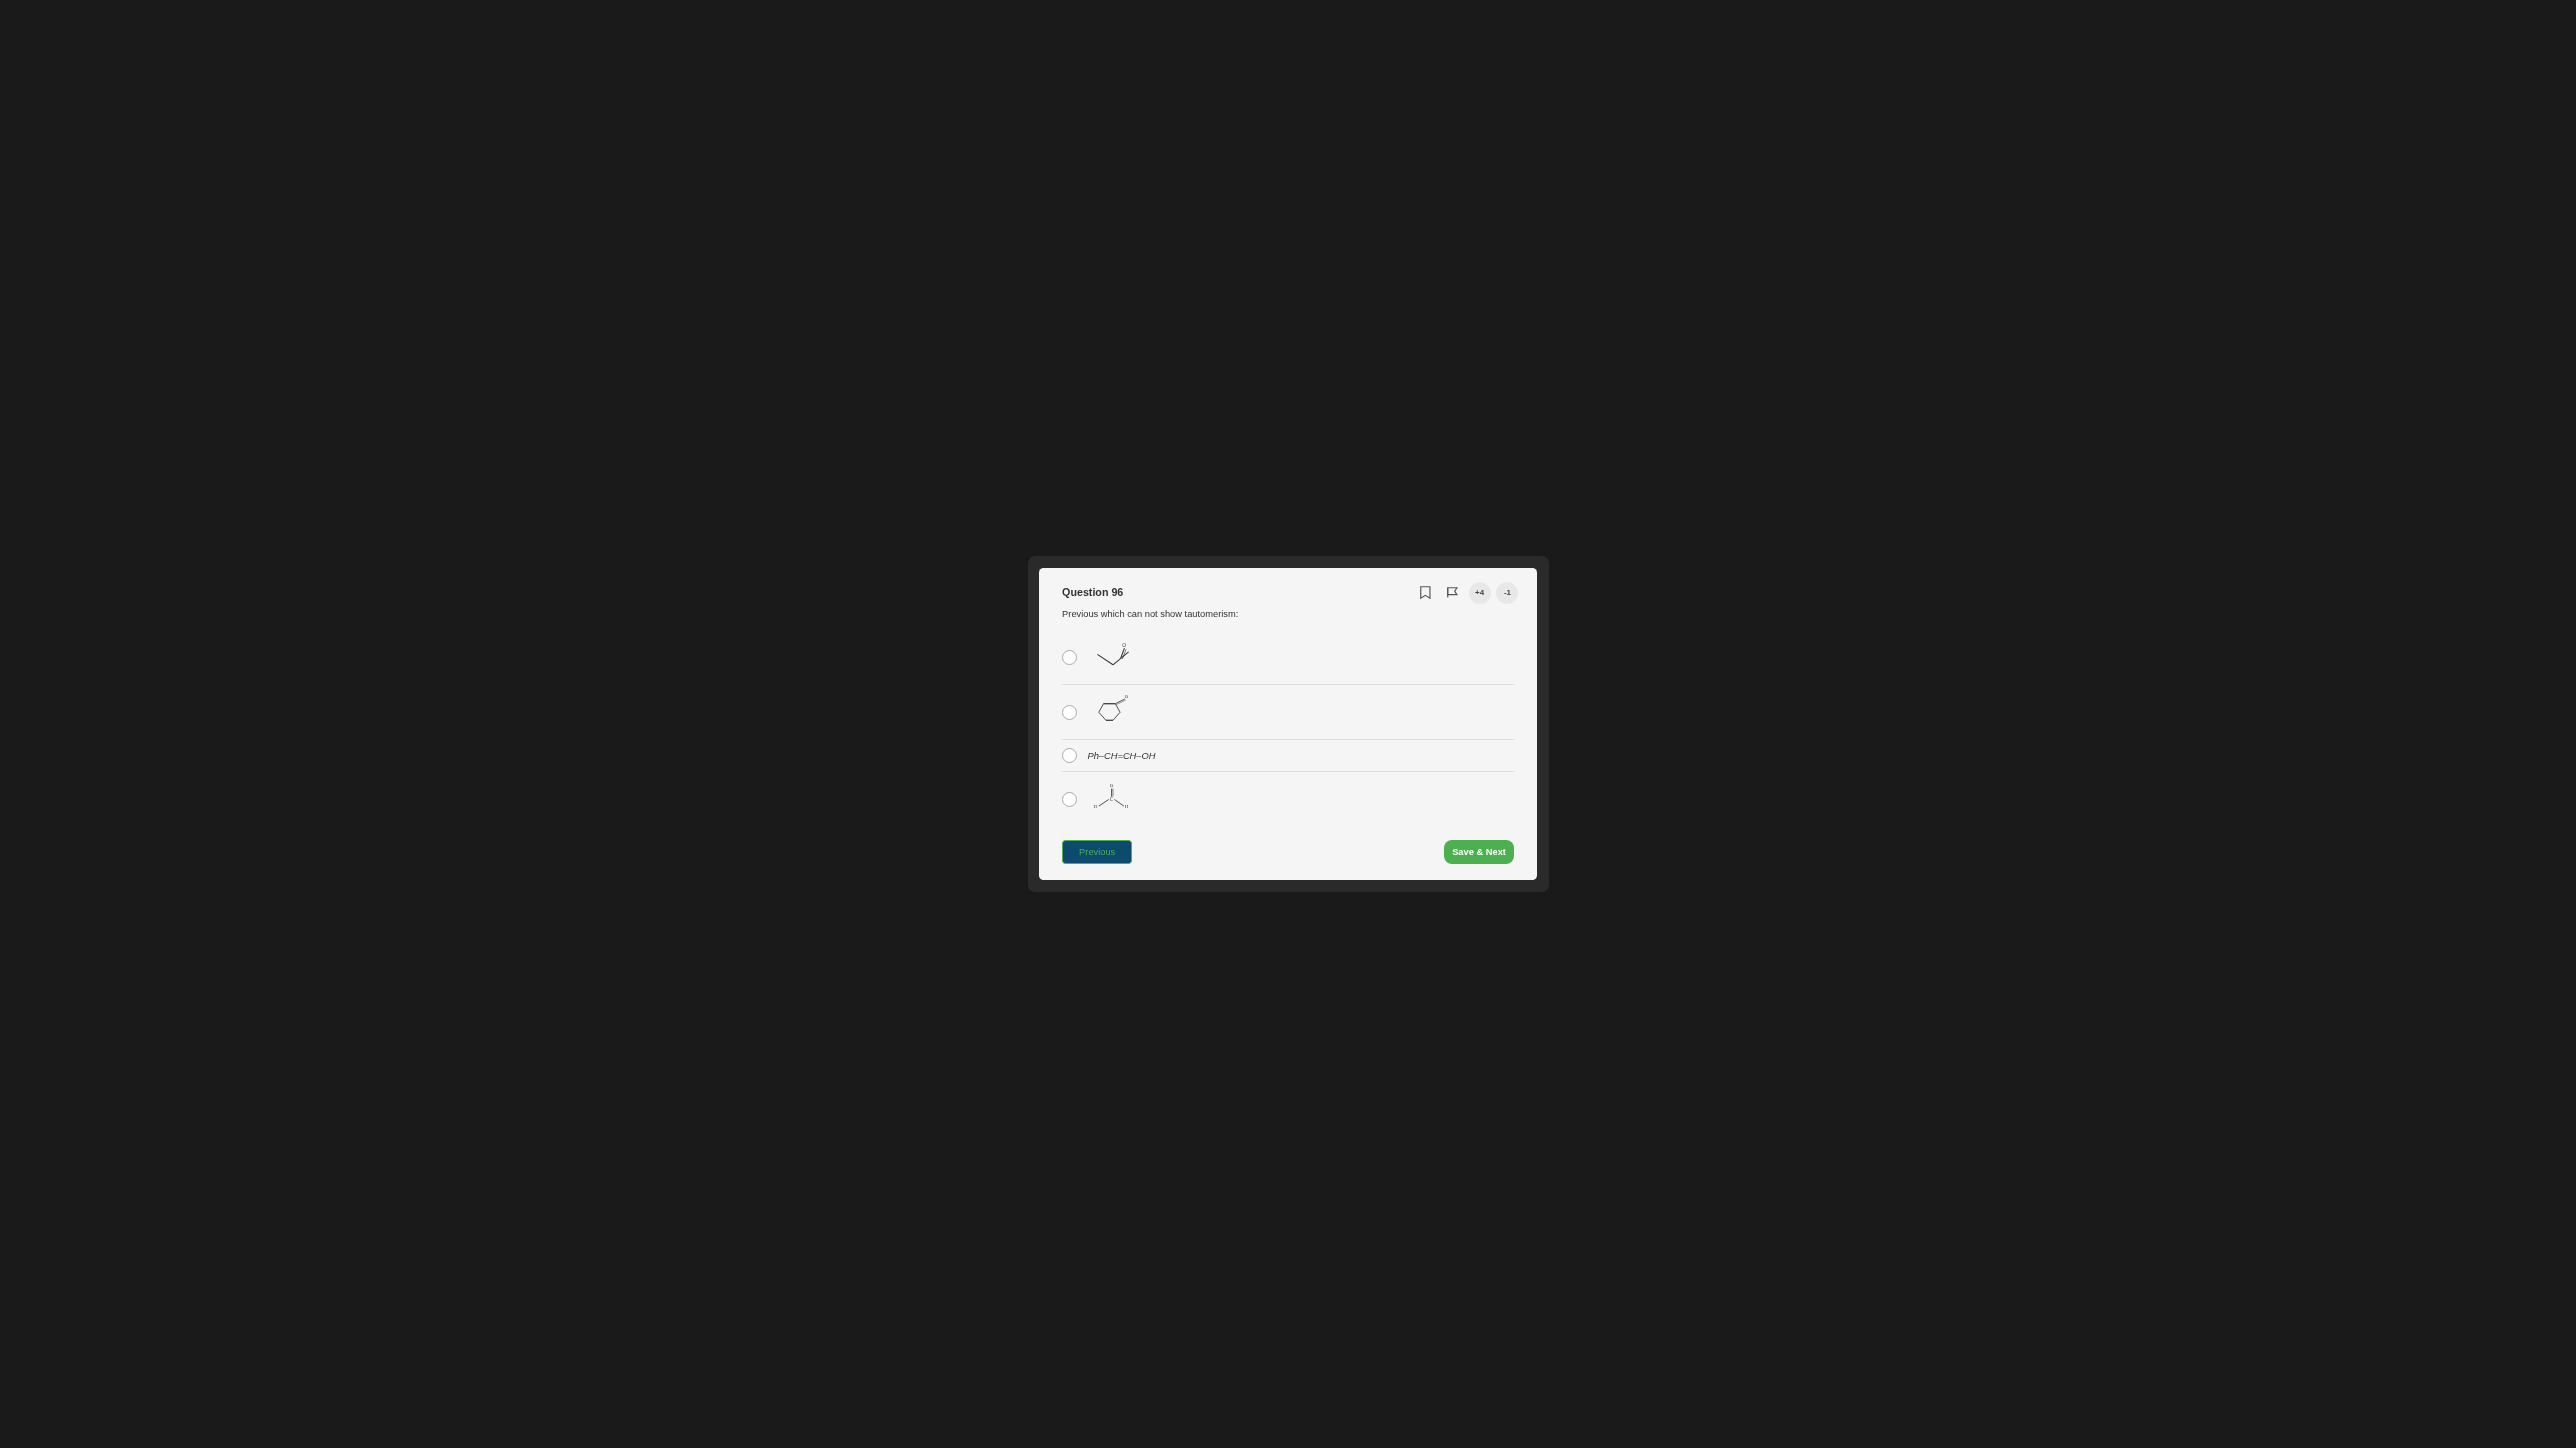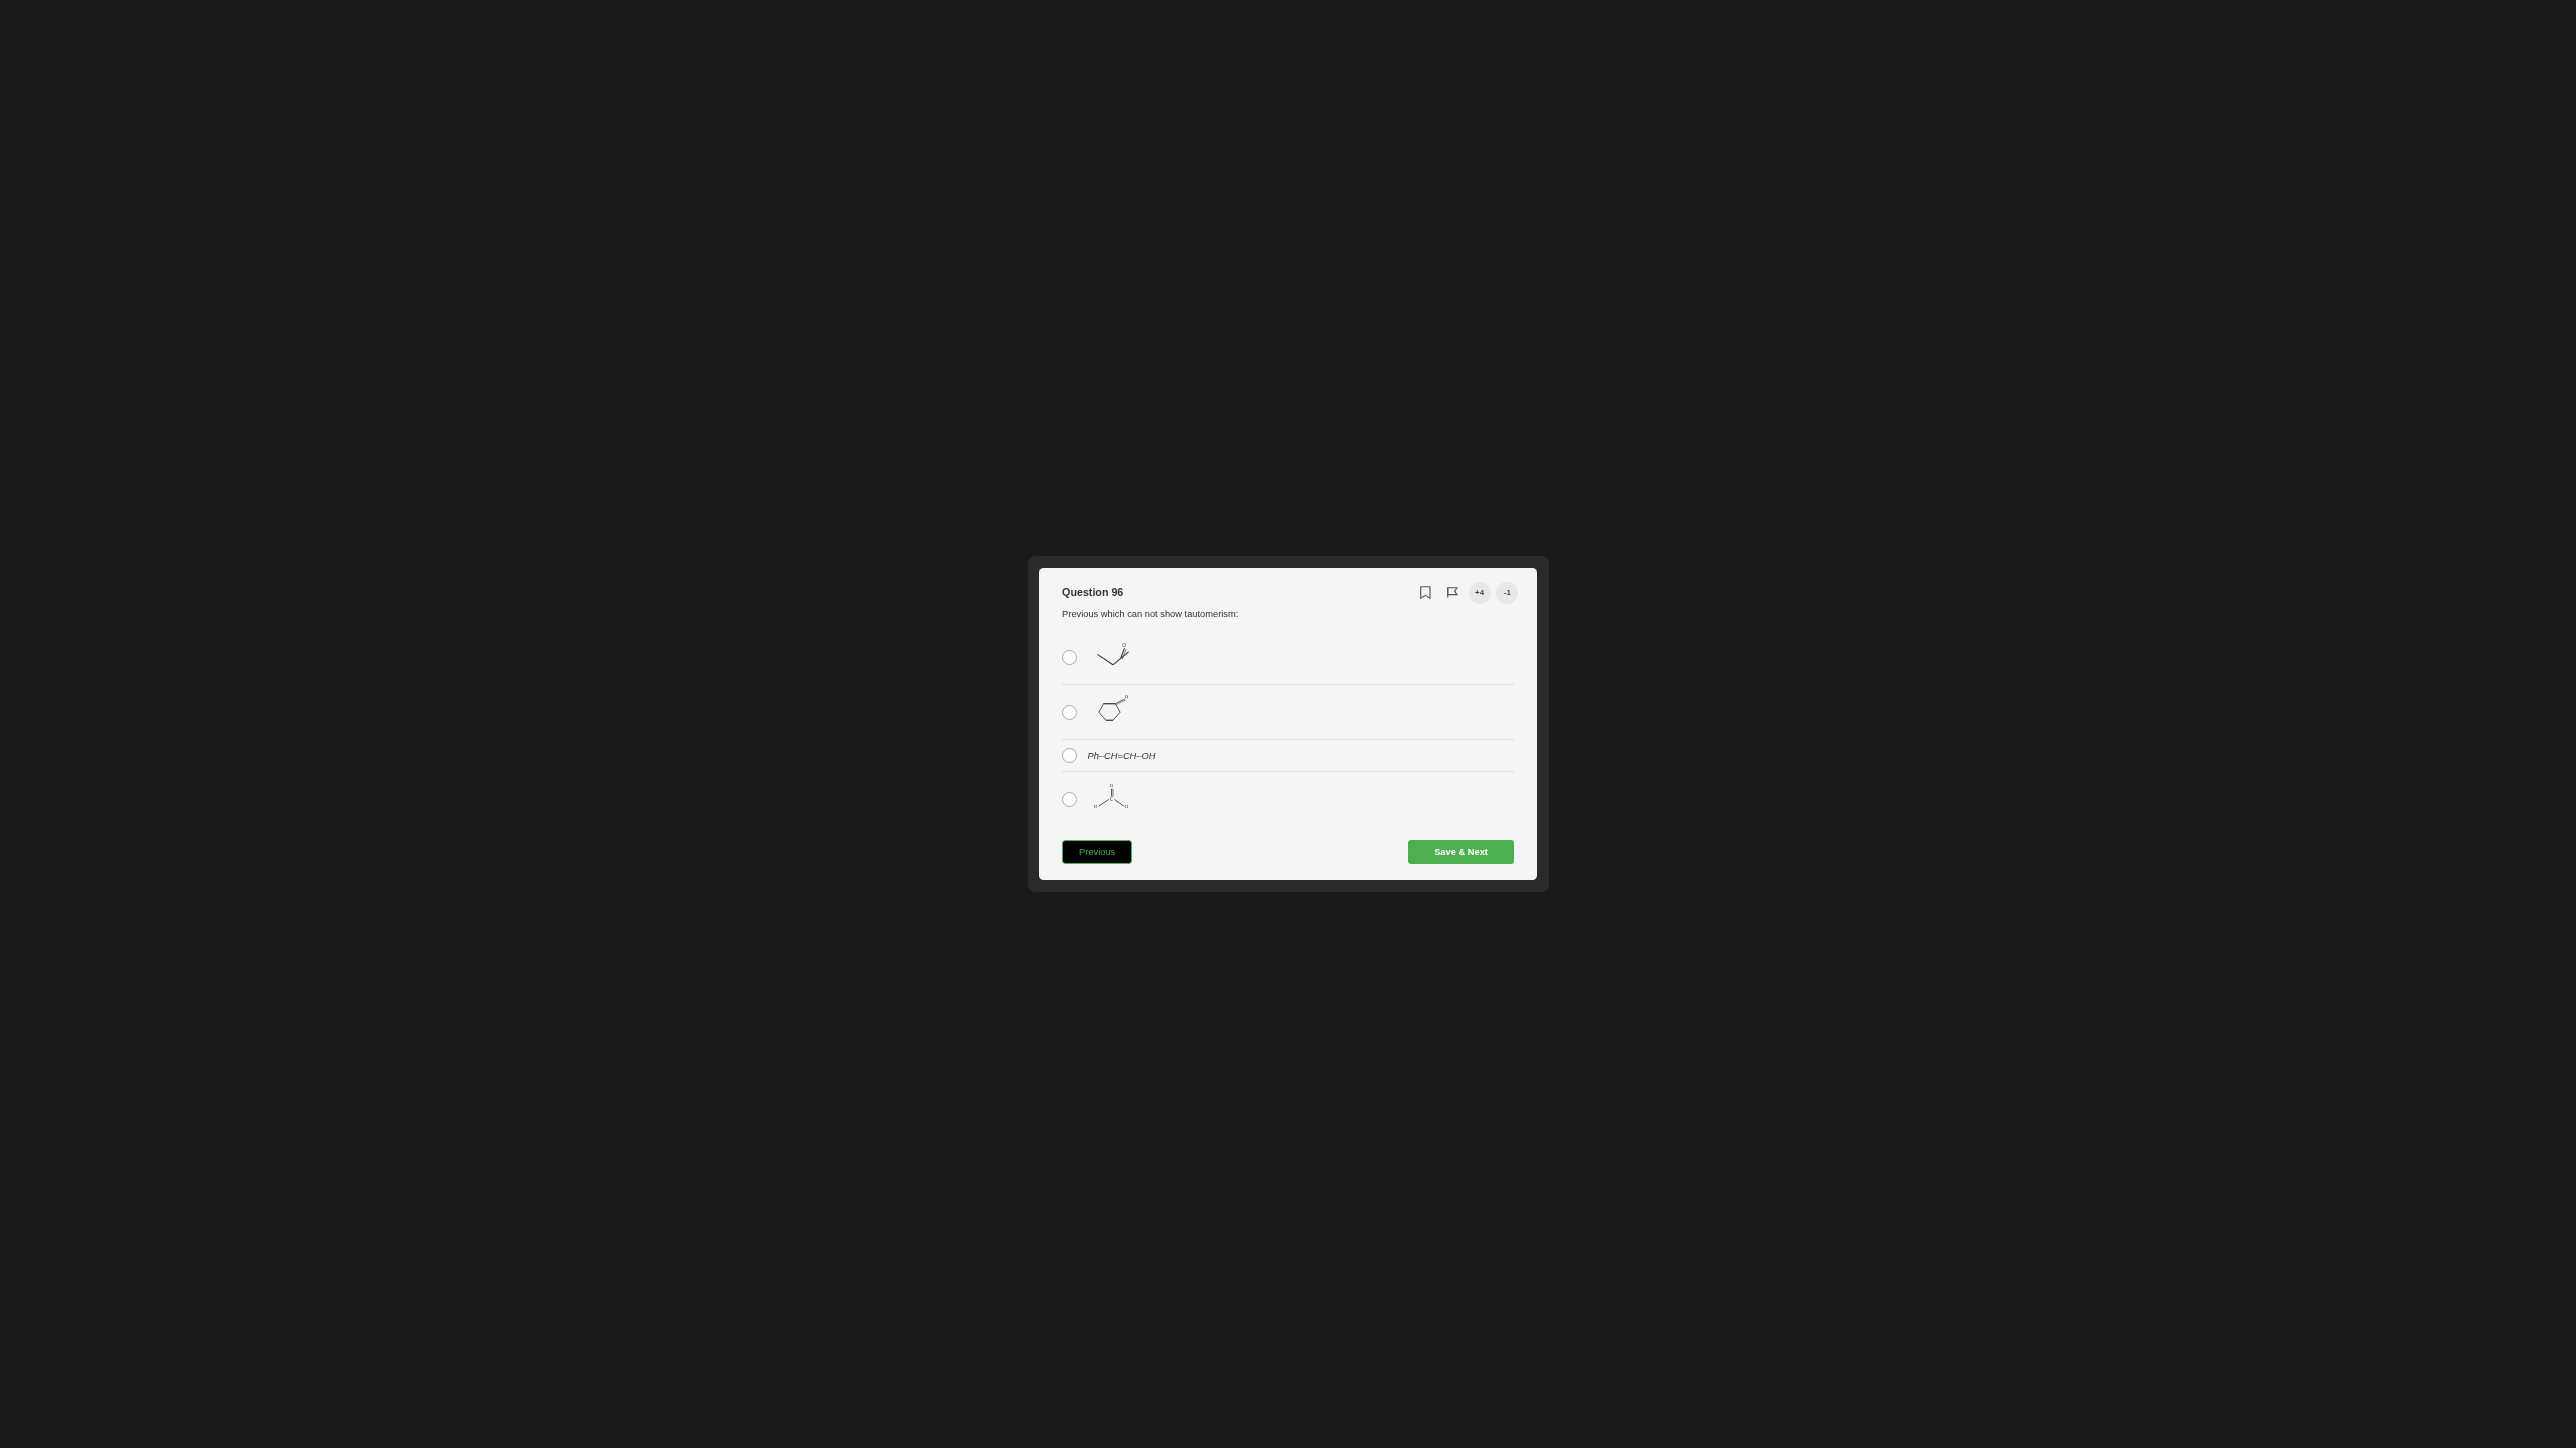--- a/index.html
+++ b/index.html
@@ -109,35 +109,35 @@
       color: #333;
       font-style: italic;
     }
     .btn-row {
       display: flex;
       justify-content: space-between;
       align-items: center;
       margin-top: 14px;
     }
     .btn-previous {
-      background: #000000;
+      background: #0c4a6e;
       border: 1.2px solid #4caf50;
       color: #4caf50;
       border-radius: 3.5px;
       padding: 5.8px 16px;
       font-size: 1rem;
       font-weight: 500;
       cursor: pointer;
     }
     .btn-save-next {
       background: #4caf50;
       border: none;
       color: #fff;
-      border-radius: 3px;
-      padding: 7px 26px;
+      border-radius: 8px;
+      padding: 7px 8px;
       font-size: 1rem;
       font-weight: 600;
       cursor: pointer;
       margin-left: 6px;
     }
   </style>
 </head>
 <body>
 
 <div class="screen">

